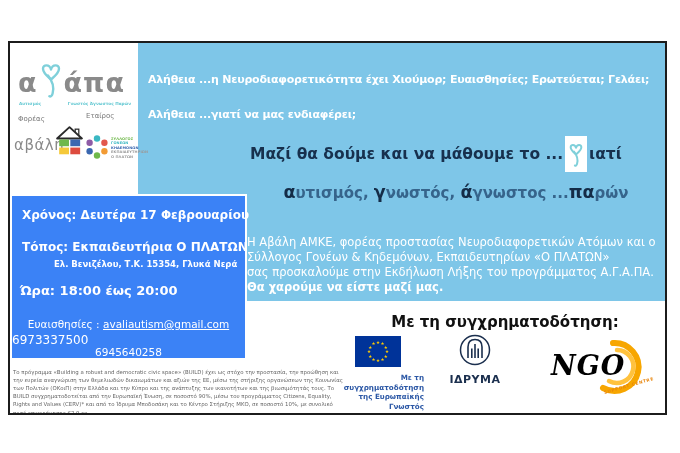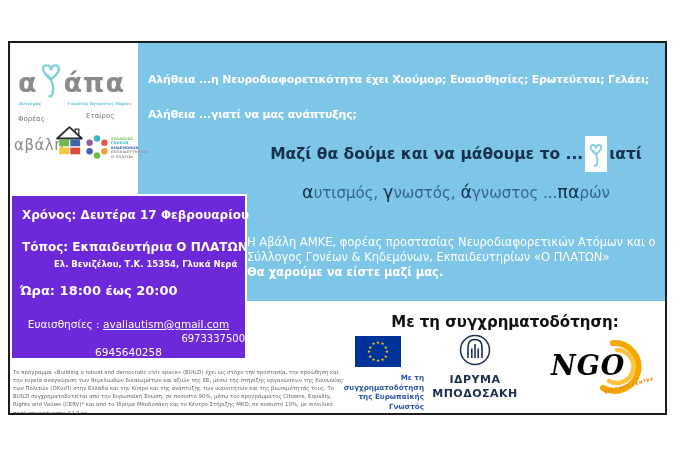--- a/index.html
+++ b/index.html
@@ -26,34 +26,34 @@
   .assoc-text div { font-size:3.6px; font-weight:bold; letter-spacing:0.1px; }
   .assoc-l1 { color:#6fb84b; } .assoc-l2 { color:#3bb8c3; } .assoc-l3 { color:#3a67b0; }
   .assoc-l4, .assoc-l5 { color:#9a9a9a; font-weight:normal; }
 
   
   .intro-line { position:absolute; left:138px; white-space:nowrap; color:#ffffff; font-weight:bold; font-size:11px; letter-spacing:-0.2px; }
   .intro-1 { top:30px; }
   .intro-2 { top:65px; }
 
   
-  .headline-row { position:absolute; left:240px; top:90px; width:412px; height:42px; display:flex; align-items:center; justify-content:center; color:#17304d; font-weight:bold; font-size:15.5px; white-space:nowrap; }
+  .headline-row { position:absolute; left:240px; top:90px; width:412px; height:42px; display:flex; align-items:center; justify-content:flex-start; color:#17304d; font-weight:bold; font-size:15.5px; white-space:nowrap; }
   .gamma-box { width:22px; height:36px; background:#ffffff; margin:0 2px; display:flex; align-items:center; justify-content:center; }
-  .acronym-line { position:absolute; left:240px; top:139px; width:412px; text-align:center; white-space:nowrap; font-weight:normal; font-size:15px; color:#36648b; }
+  .acronym-line { position:absolute; left:240px; top:139px; width:412px; text-align:center; white-space:nowrap; font-weight:bold; font-size:15px; color:#36648b; }
   .acronym-line .b { color:#142c47; font-size:17.5px; }
 
   
-  .event-box { position:absolute; left:0; top:151px; width:237px; height:166px; background:#6d28d9; border:2px solid #ffffff; color:#ffffff; }
+  .event-box { position:absolute; left:0; top:151px; width:237px; height:166px; background:#3b82f6; border:2px solid #ffffff; color:#ffffff; }
   .ev { position:absolute; font-weight:bold; white-space:nowrap; }
   .ev-time  { left:10px; top:12px; font-size:12px; }
   .ev-place { left:10px; top:44px; font-size:12px; }
   .ev-addr  { left:42px; top:63px; font-size:8.5px; }
   .ev-hour  { left:8px;  top:87px; font-size:13px; }
   .ev-contact { position:absolute; left:0; right:0; top:122px; text-align:center; font-size:10.5px; font-weight:normal; }
-  .ev-phone1 { position:absolute; left:0; right:0; top:137px; text-align:right; font-size:10px;padding-left:47px; }
+  .ev-phone1 { position:absolute; left:0; right:0; top:137px; text-align:left; font-size:12px; }
   .ev-phone2 { position:absolute; left:0; right:0; top:150px; text-align:center; font-size:10.5px; }
   .email-link { text-decoration:underline; color:#ffffff; cursor:pointer; }
 
   
   .invitation { position:absolute; left:237px; top:192px; width:414px; color:#ffffff; font-size:11.5px; line-height:15px; white-space:nowrap; }
   .invitation .bold { font-weight:bold; }
 
   
   .funding-heading { position:absolute; left:350px; top:270px; width:290px; text-align:center; font-size:15px; font-weight:bold; color:#111; }
   .eu-block { position:absolute; left:322px; top:293px; width:92px; text-align:right; }
@@ -116,21 +116,21 @@
       <div class="assoc-text">
         <div class="assoc-l1">ΣΥΛΛΟΓΟΣ</div>
         <div class="assoc-l2">ΓΟΝΕΩΝ</div>
         <div class="assoc-l3">ΚΗΔΕΜΟΝΩΝ</div>
         <div class="assoc-l4">ΕΚΠΑΙΔΕΥΤΗΡΙΩΝ</div>
         <div class="assoc-l5">Ο ΠΛΑΤΩΝ</div>
       </div>
     </div>
 
     <div class="intro-line intro-1">Αλήθεια ...η Νευροδιαφορετικότητα  έχει Χιούμορ; Ευαισθησίες; Ερωτεύεται; Γελάει;</div>
-    <div class="intro-line intro-2">Αλήθεια ...γιατί να μας ανάπτυξης;</div>
+    <div class="intro-line intro-2">Αλήθεια ...γιατί να μας ενδιαφέρει;</div>
 
     <div class="headline-row">
       <span>Μαζί θα δούμε και να μάθουμε το ...</span>
       <span class="gamma-box">
         <svg width="16" height="28" viewBox="0 0 24 40">
           <path d="M12,20.5 C8,17 4,14 4,9.8 C4,5.2 10.5,5 12,10.5 C13.5,5 20,5.2 20,9.8 C20,14 16,17 12,20.5 Z" fill="none" stroke="#7fd0da" stroke-width="3" stroke-linejoin="round"></path>
           <path d="M9,16.5 C13.5,22 15.6,27 13.6,34.5 C13,37 11.4,38.2 10.3,37.2" fill="none" stroke="#7fd0da" stroke-width="3" stroke-linecap="round"></path>
         </svg>
       </span>
       <span>ιατί</span>
@@ -148,20 +148,21 @@
       <div class="ev-contact">
         <span>Ευαισθησίες : </span><span class="email-link">avaliautism@gmail.com</span>
       </div>
       <div class="ev-phone1">6973337500</div>
       <div class="ev-phone2">6945640258</div>
     </div>
 
     <div class="invitation">
       <div>Η Αβάλη ΑΜΚΕ, φορέας προστασίας Νευροδιαφορετικών Ατόμων και ο</div>
       <div>Σύλλογος Γονέων &amp; Κηδεμόνων, Εκπαιδευτηρίων «Ο ΠΛΑΤΩΝ»</div>
+      <div>σας προσκαλούμε στην Εκδήλωση Λήξης  του προγράμματος Α.Γ.Α.ΠΑ.</div>
       <div class="bold">Θα χαρούμε να είστε μαζί μας.</div>
     </div>
 
     <div class="funding-heading">Με τη συγχρηματοδότηση:</div>
 
     <div class="eu-block">
       <span>
         <svg class="eu-flag" width="46" height="31" viewBox="0 0 46 31">
           <rect x="0" y="0" width="46" height="31" fill="#003399"></rect>
           <g fill="#ffcc00" font-size="4.5" text-anchor="middle">
@@ -189,21 +190,20 @@
     <div class="bodossaki-block">
       <span>
         <svg width="34" height="34" viewBox="0 0 34 34">
           <circle cx="17" cy="17" r="14.5" fill="none" stroke="#1b2f4e" stroke-width="1.5"></circle>
           <path d="M10,25 L10,14 Q10,6.5 17,6.5 Q24,6.5 24,14 L24,25" fill="none" stroke="#1b2f4e" stroke-width="1.6"></path>
           <path d="M13.8,25 L13.8,15.5 M20.2,25 L20.2,15.5 M17,25 L17,11" fill="none" stroke="#1b2f4e" stroke-width="1.6"></path>
         </svg>
       </span>
       <div class="bodossaki-text">
         <div>ΙΔΡΥΜΑ</div>
-        <div>ΜΠΟΔΟΣΑΚΗ</div>
       </div>
     </div>
 
     <div class="ngo-block">
       <span>
         <svg width="104" height="62" viewBox="0 0 104 62">
           <path d="M62,5 A24,24 0 1 1 52,50" fill="none" stroke="#f7a600" stroke-width="6" stroke-linecap="round"></path>
           <path d="M66,12 A16.5,16.5 0 1 1 58,43" fill="none" stroke="#ffc23e" stroke-width="4.5" stroke-linecap="round"></path>
         </svg>
       </span>

